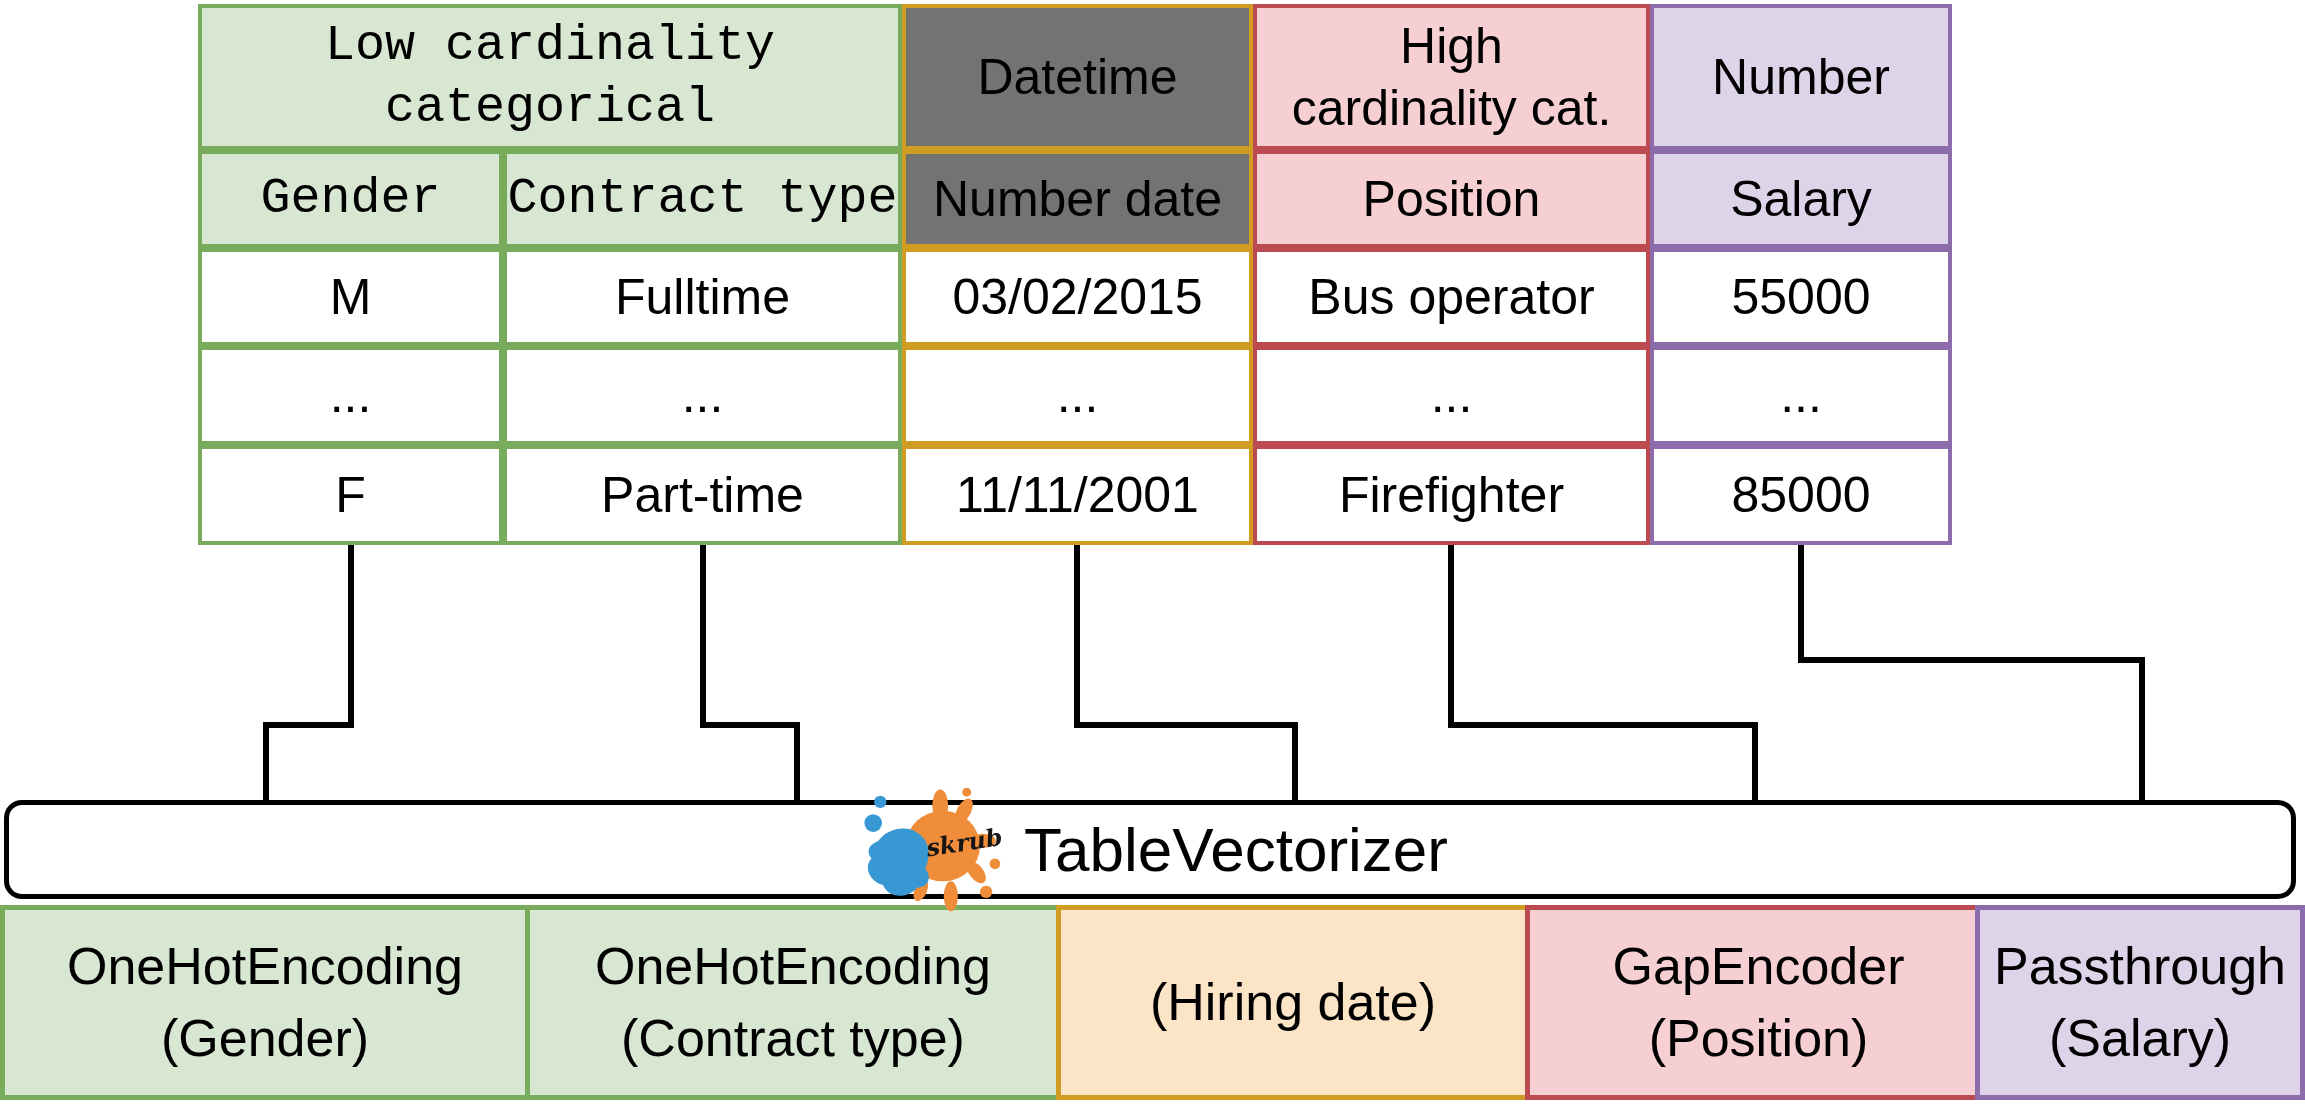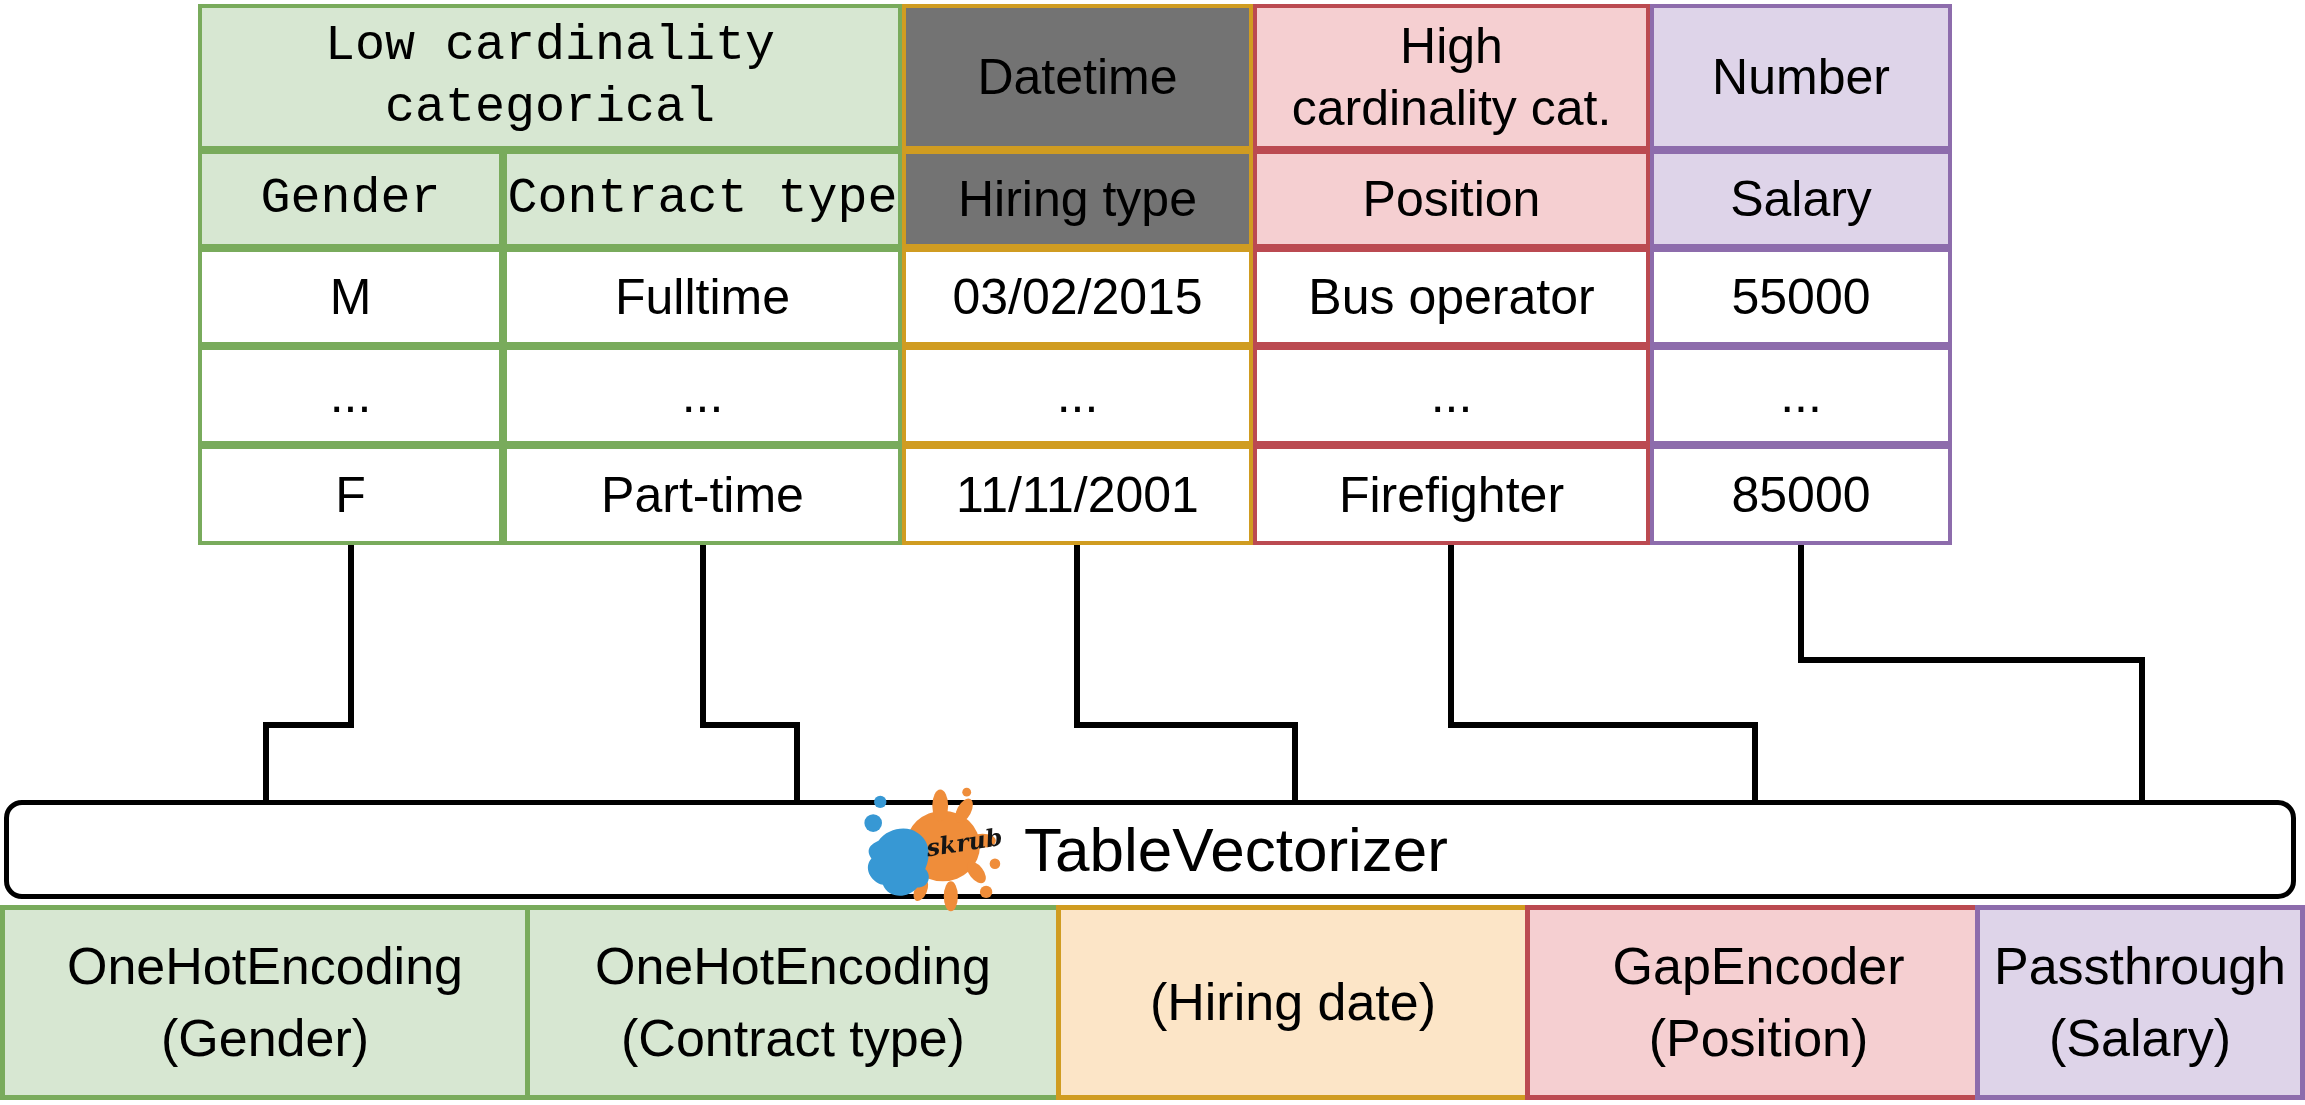--- a/index.html
+++ b/index.html
@@ -65,21 +65,21 @@
       <span>High</span>
       <span>cardinality cat.</span>
     </div>
     <div class="cell bg-p bd-p">
       <span>Number</span>
 
     </div>
 
     <div class="cell bg-g bd-g">Gender</div>
     <div class="cell bg-g bd-g">Contract type</div>
-    <div class="cell bg-o bd-o">Hiring type</div>
+    <div class="cell bg-o bd-o">Number date</div>
     <div class="cell bg-r bd-r">Position</div>
     <div class="cell bg-p bd-p">Salary</div>
 
     <div class="cell bd-g">M</div>
     <div class="cell bd-g">Fulltime</div>
     <div class="cell bd-o">03/02/2015</div>
     <div class="cell bd-r">Bus operator</div>
     <div class="cell bd-p">55000</div>
 
     <div class="cell bd-g">...</div>

